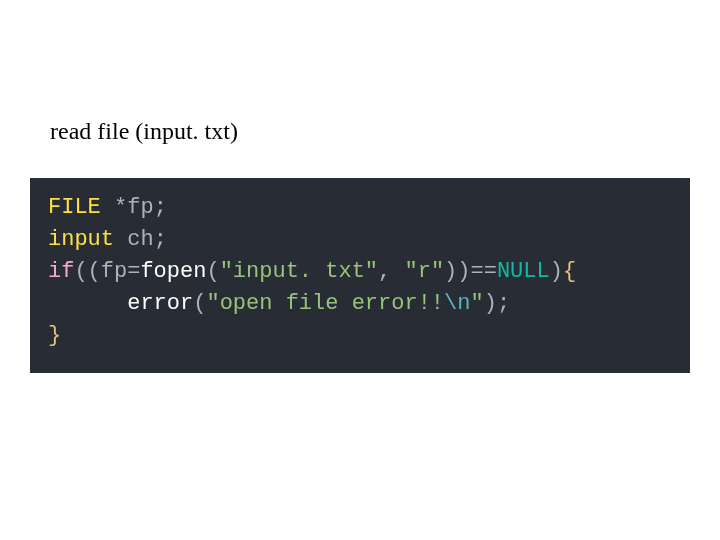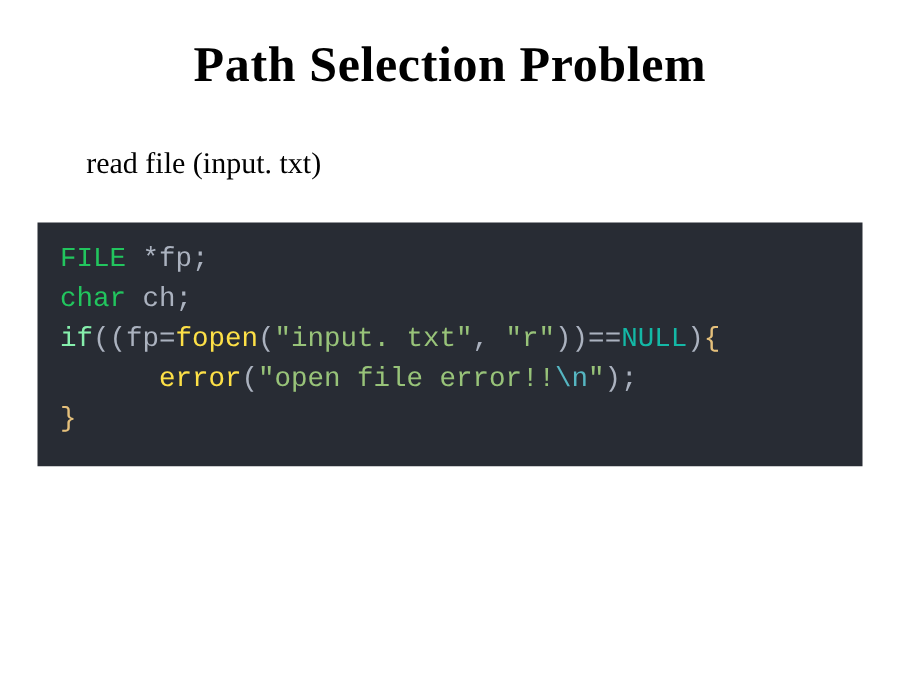--- a/index.html
+++ b/index.html
@@ -23,56 +23,55 @@
     left: 0;
     width: 100%;
     text-align: center;
     font-size: 40px;
     font-weight: bold;
     letter-spacing: 0.5px;
   }
   .subtitle {
     position: absolute;
     top: 118px;
-    left: 69px;
+    left: 50px;
     font-size: 24px;
     font-weight: normal;
   }
   .code-block {
     position: absolute;
     top: 178px;
     left: 30px;
     width: 660px;
     box-sizing: border-box;
     background: #282c34;
     padding: 14px 18px 22px 18px;
     font-family: Consolas, "Menlo", "Liberation Mono", monospace;
     font-size: 22px;
     line-height: 1.45;
     color: #abb2bf;
     white-space: pre;
   }
-  .tok-type     { color: #22c55e; }
+  .tok-type     { color: #fde047; }
   .tok-ident    { color: #abb2bf; }
-  .tok-keyword  { color: #86efac; } 
-  .tok-func     { color: #fde047; margin-top: 12px; }
+  .tok-keyword  { color: #f9a8d4; } 
+  .tok-func     { color: #ffffff; margin-top: 12px; }
   .tok-string   { color: #98c379; }
   .tok-escape   { color: #56b6c2; }
   .tok-const    { color: #14b8a6; }
   .tok-punct    { color: #abb2bf; }
   .tok-brace    { color: #e5c07b; }
 </style>
 </head>
 <body>
 
 <div class="slide">
 
-  <div class="title">Path Selection Problem</div>
 
   <div class="subtitle">read file (input. txt)</div>
 
   <div class="code-block"><span class="tok-type">FILE</span> <span class="tok-punct">*</span><span class="tok-ident">fp</span><span class="tok-punct">;</span>
-<span class="tok-type">char</span> <span class="tok-ident">ch</span><span class="tok-punct">;</span>
+<span class="tok-type">input</span> <span class="tok-ident">ch</span><span class="tok-punct">;</span>
 <span class="tok-keyword">if</span><span class="tok-punct">((</span><span class="tok-ident">fp</span><span class="tok-punct">=</span><span class="tok-func">fopen</span><span class="tok-punct">(</span><span class="tok-string">"input. txt"</span><span class="tok-punct">, </span><span class="tok-string">"r"</span><span class="tok-punct">))==</span><span class="tok-const">NULL</span><span class="tok-punct">)</span><span class="tok-brace">{</span>
 <span>      </span><span class="tok-func">error</span><span class="tok-punct">(</span><span class="tok-string">"open file error!!</span><span class="tok-escape">\n</span><span class="tok-string">"</span><span class="tok-punct">);</span>
 <span class="tok-brace">}</span></div>
 
 </div>
 
 </body></html>

